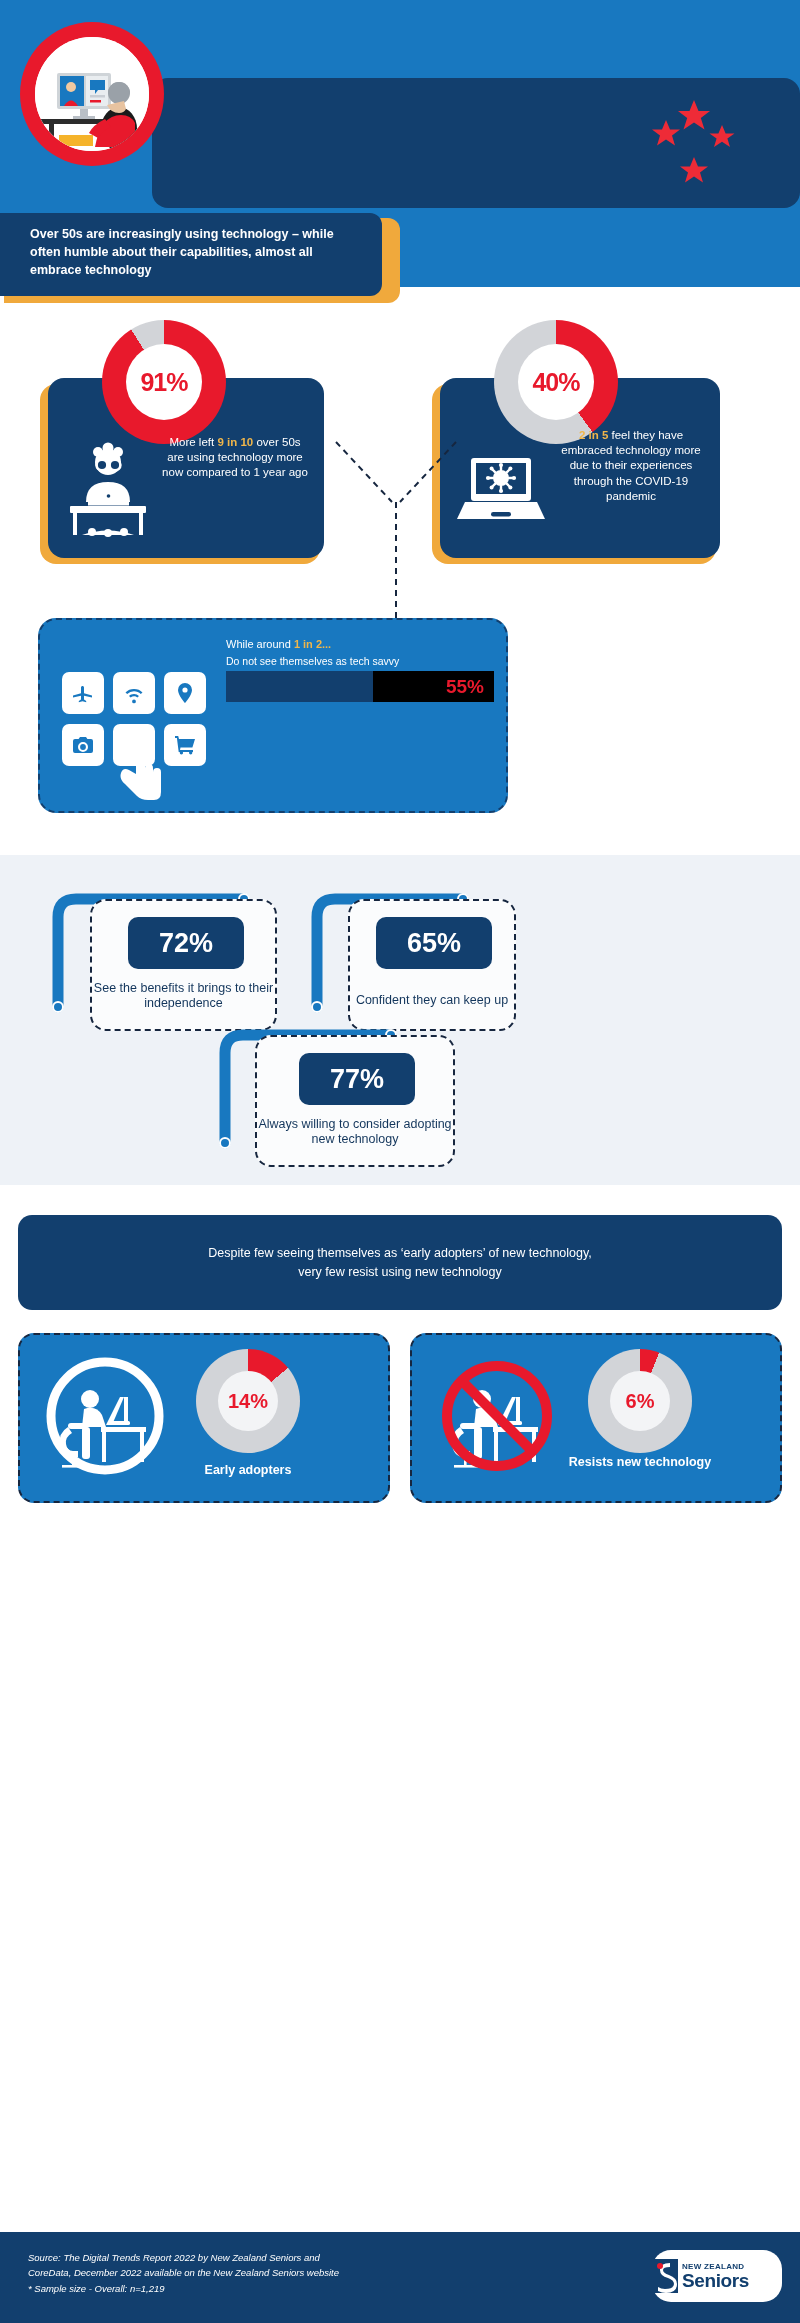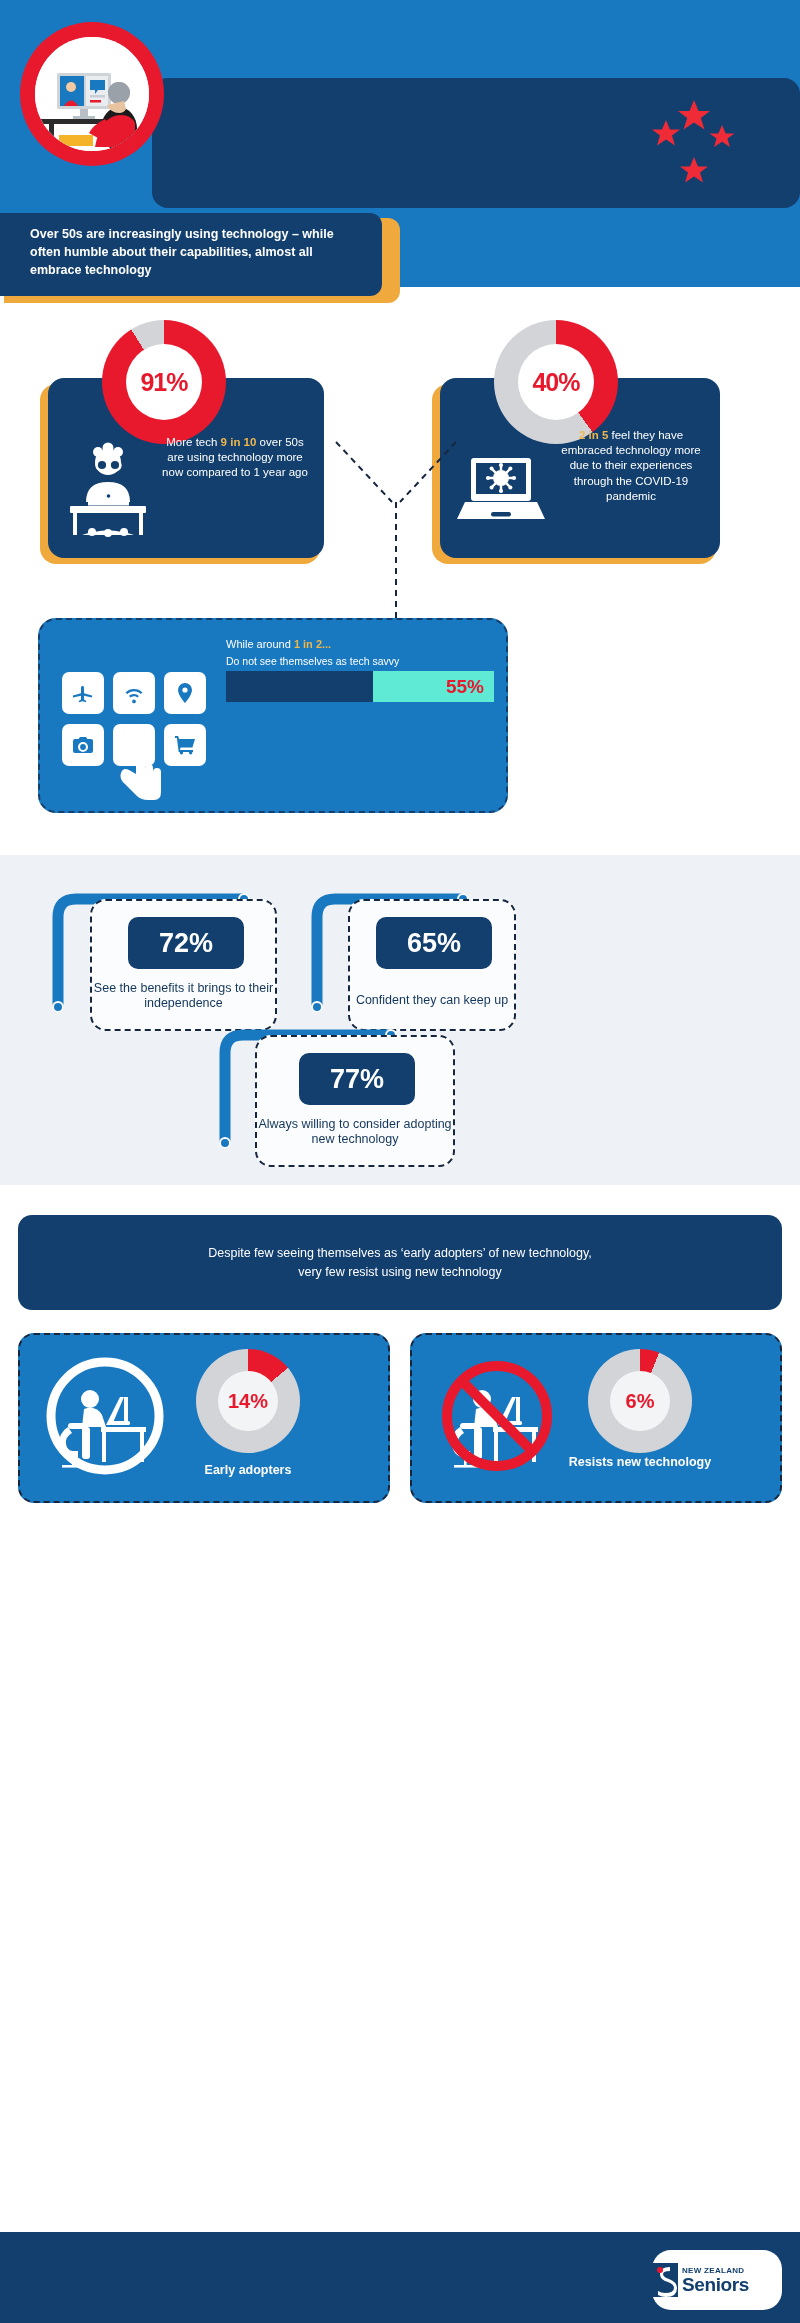--- a/index.html
+++ b/index.html
@@ -82,21 +82,21 @@
   }
   .icon-tile {
     position:absolute; width:42px; height:42px; background:#ffffff;
     border-radius:7px; display:flex; align-items:center; justify-content:center;
   }
   .bars { position:absolute; left:186px; top:18px; width:268px; }
   .bars-lead { font-size:11px; color:#ffffff; margin-bottom:5px; }
   .bars-lead .hl2 { color:#f0b64a; font-weight:bold; }
   .bar-label { font-size:10.5px; color:#ffffff; margin-bottom:4px; }
   .bar-track {
-    position:relative; height:31px; background:#5eead4; width:100%;
+    position:relative; height:31px; background:#000000; width:100%;
     margin-bottom:13px; display:flex; align-items:center;
   }
   .bar-fill { position:absolute; left:0; top:0; height:100%; background:#123f6e; }
   .bar-pct {
     position:absolute; right:10px; font-size:19px; font-weight:bold; color:#e8192c;
   }
 
   
   .band-light {
     position:absolute; left:0; top:855px; width:800px; height:330px;
@@ -139,21 +139,21 @@
   
   .footer {
     position:absolute; left:0; top:2232px; width:800px; height:91px;
     background:#123f6e;
   }
   .footer-src {
     position:absolute; left:28px; top:18px; width:520px;
     font-size:9.5px; font-style:italic; color:#ffffff; line-height:1.62;
   }
   .footer-logo {
-    position:absolute; right:18px; top:18px; width:130px; height:60px;
+    position:absolute; right:18px; top:18px; width:130px; height:52px;
     background:#ffffff; border-radius:19px;
     display:flex; align-items:center; gap:4px; 
   }
   .fl-text { line-height:1; }
   .fl-nz { font-size:8px; font-weight:bold; color:#123f6e; letter-spacing:0.3px; }
   .fl-sen { font-size:19px; font-weight:bold; color:#123f6e; letter-spacing:-0.4px; }
 </style>
 </head>
 <body>
 
@@ -246,21 +246,21 @@
         <rect x="77" y="73" width="4" height="22"></rect>
         <path d="M20 95 q26 -9 52 0 z"></path>
         <circle cx="30" cy="92" r="4"></circle>
           <circle cx="46" cy="93" r="4"></circle>
           <circle cx="62" cy="92" r="4"></circle>
       </g>
     </svg>
   </div>
 
   <div class="card-text" style="left:160px; top:125px; width:150px; font-size:11.5px;">
-    <span>More tech </span><span class="hl">9  in 10</span><span> over 50s are using technology more now compared to 1 year ago</span>
+    <span>More left </span><span class="hl">9  in 10</span><span> over 50s are using technology more now compared to 1 year ago</span>
   </div>
 
   <div class="card-shadow" style="left:432px; top:74px; width:284px; height:180px;"></div>
   <div class="card-body" style="left:440px; top:68px; width:280px; height:180px;"></div>
 
   <div class="donut" style="left:494px; top:10px; width:124px; height:124px;
        background: conic-gradient(#e8192c 0deg 144deg, #d2d4d8 144deg 360deg);">
     <div class="donut-hole" style="left:24px; top:24px; width:76px; height:76px;">
       <span class="donut-val" style="font-size:25px;">40%</span>
     </div>
@@ -455,20 +455,25 @@
       <div style="position:absolute; left:22px; top:22px; width:60px; height:60px; border-radius:50%;
                   background:#f3f4f6; display:flex; align-items:center; justify-content:center;">
         <span style="color:#e8192c; font-weight:bold; font-size:20px;">6%</span>
       </div>
     </div>
     <div class="tile-cap" style="left:100px; top:120px; width:256px;">Resists new technology</div>
   </div>
 </div>
 
 <div class="footer">
+  <div class="footer-src">
+    <span>Source: The Digital Trends Report 2022 by New Zealand Seniors and</span><br>
+    <span>CoreData, December 2022 available on the New Zealand Seniors website</span><br>
+    <span>* Sample size - Overall: n=1,219</span>
+  </div>
   <div class="footer-logo">
     <svg width="26" height="34" viewBox="0 0 26 34">
       <rect x="0" y="0" width="26" height="34" fill="#123f6e"></rect>
       <path d="M18 4 q-10 0 -10 7 q0 6 8 8 q6 2 6 6 q0 5 -9 5 q-4 0 -7 -2 l0 4 q4 2 8 2 q11 0 11 -9 q0 -6 -8 -9 q-6 -2 -6 -5 q0 -3 7 -3 z" fill="#ffffff"></path>
       <circle cx="8" cy="7" r="3" fill="#e8192c"></circle>
     </svg>
     <div class="fl-text">
       <div class="fl-nz">NEW ZEALAND</div>
       <div class="fl-sen">Seniors</div>
     </div>

